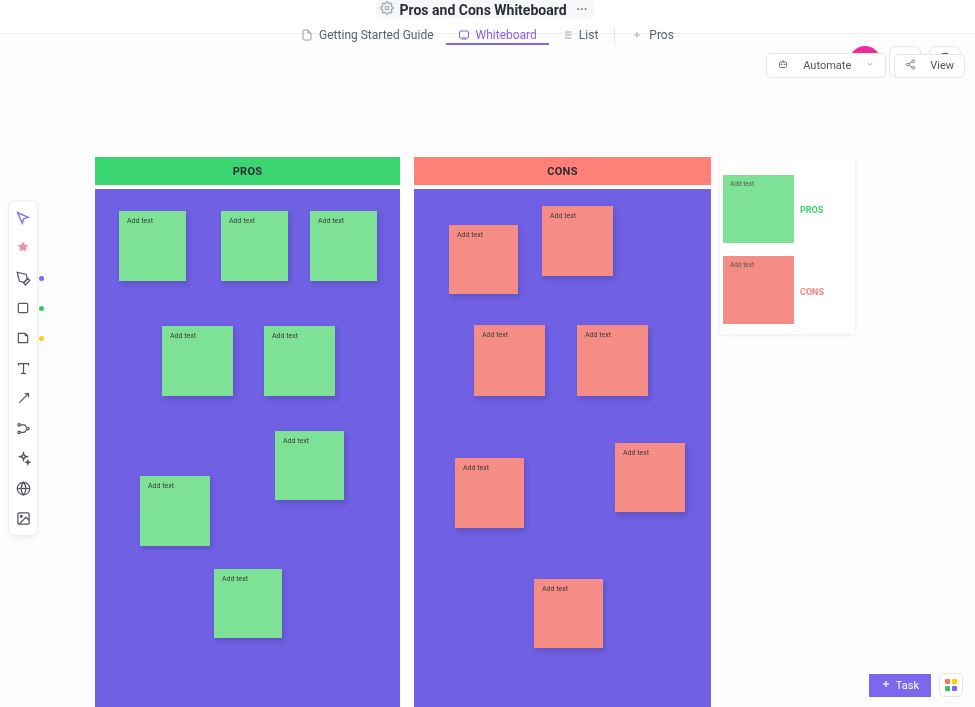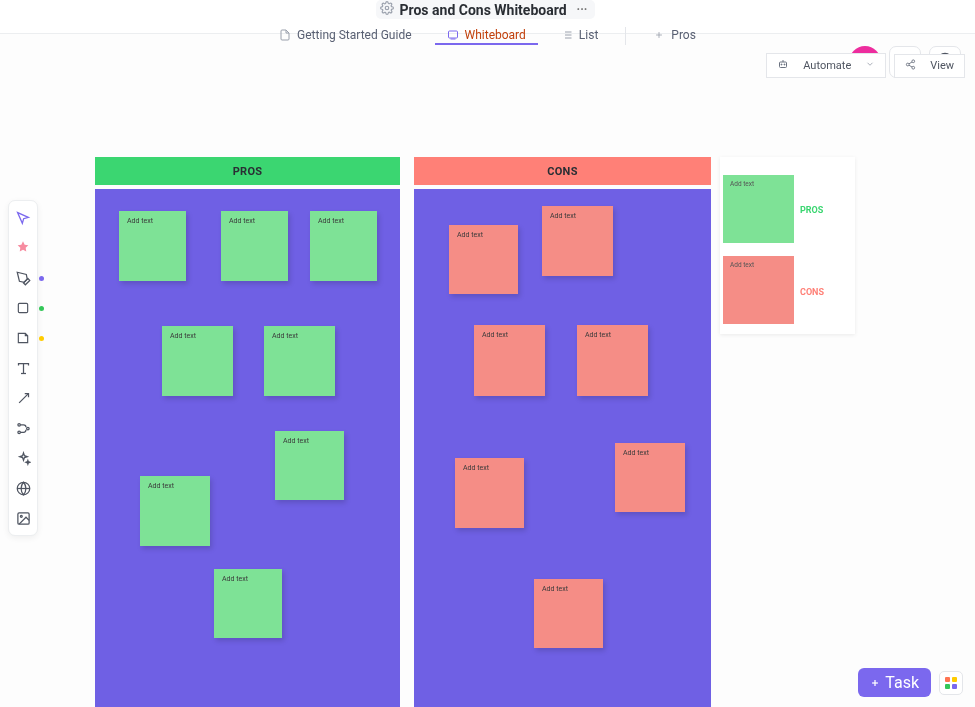--- a/index.html
+++ b/index.html
@@ -20,27 +20,27 @@
       border-bottom: 1px solid #eceef0;
       gap: 8px;
       background: #fff;
       position: relative;
       z-index: 10;
       flex-direction: column;
     }
     .topbar .title-wrap { display:flex; align-items:center; gap:6px; margin-right:4px; padding: 0 4px; background:#f6f7f9; border-radius:5px; height:26px;}
     .topbar .title-wrap .tidots { color:#777; font-size:12px; font-weight:700; padding:0 4px;}
     .topbar .title { font-weight:700; font-size:14px; color:#2a2e34; }
-    .tabs { display:flex; align-items:center; gap:11px; height:100%; }
+    .tabs { display:flex; align-items:center; gap:0; height:100%; }
     .tab { display:flex; align-items:center; gap:6px; padding:0 12px; height:100%; font-size:12px; color:#596073; cursor:pointer; border-bottom:2px solid transparent; }
-    .tab.active { color:#c2410c; border-bottom-color:#7b68ee; }
+    .tab.active { color:#8b5cf6; border-bottom-color:#7b68ee; }
     .tab .ticon { width:12px; height:12px; display:inline-flex; align-items:center; justify-content:center; }
     .divider-v { width:1px; height:18px; background:#e4e6ea; margin:0 4px;}
     .topbar-right { margin-left:auto; display:flex; align-items:center; gap:8px;}
-    .btn-outline { display:flex; align-items:center; gap:14px; padding: 4px 10px; border:1px solid #e4e6ea; border-radius:0; font-size:11px; color:#4f5561; background:#fff; cursor:pointer;}
+    .btn-outline { display:flex; align-items:center; gap:14px; padding: 4px 10px; border:1px solid #e4e6ea; border-radius:5px; font-size:11px; color:#4f5561; background:#fff; cursor:pointer;}
     .btn-outline svg { }
     
     .canvas-topright { position:absolute; top:46px; right:14px; display:flex; align-items:center; gap:8px; z-index:5;}
     .avatar { width:32px; height:32px; border-radius:50%; background:#ed2d9e; color:#fff; display:flex; align-items:center; justify-content:center; font-size:13px; font-weight:600;}
     .icon-btn { width:32px; height:32px; border:1px solid #e4e6ea; background:#fff; border-radius:7px; display:flex; align-items:center; justify-content:center; cursor:pointer;}
     
     .toolbar {
       position:absolute;
       left:8px;
       top:200px;
@@ -100,21 +100,21 @@
       position:absolute;
       padding:5px 7px;
       font-size:6.5px;
       color:#555;
     }
     .legend-label {
       position:absolute; font-size:9px; font-weight:700;
     }
     
     .bottomright { position:absolute; right:12px; bottom:10px; display:flex; align-items:center; gap:8px; z-index:5;}
-    .task-btn { display:flex; align-items:center; gap:5px; padding:5px 12px; background:#7b68ee; color:#fff; border-radius:6px; font-size:16px; cursor:pointer; }
+    .task-btn { display:flex; align-items:center; gap:5px; padding:5px 12px; background:#7b68ee; color:#fff; border-radius:0; font-size:11px; cursor:pointer; }
     .apps-btn { width:24px; height:24px; border:1px solid #e4e6ea; background:#fff; border-radius:5px; display:flex; align-items:center; justify-content:center; cursor:pointer;}
     .apps-grid { display:grid; grid-template-columns:5px 5px; grid-template-rows:5px 5px; gap:2px; }
   </style>
 </head>
 <body>
 
 <div class="topbar">
   <div class="title-wrap">
     <span>
       <svg width="14" height="14" viewBox="0 0 24 24" fill="none" stroke="#9aa0ac" stroke-width="2">

